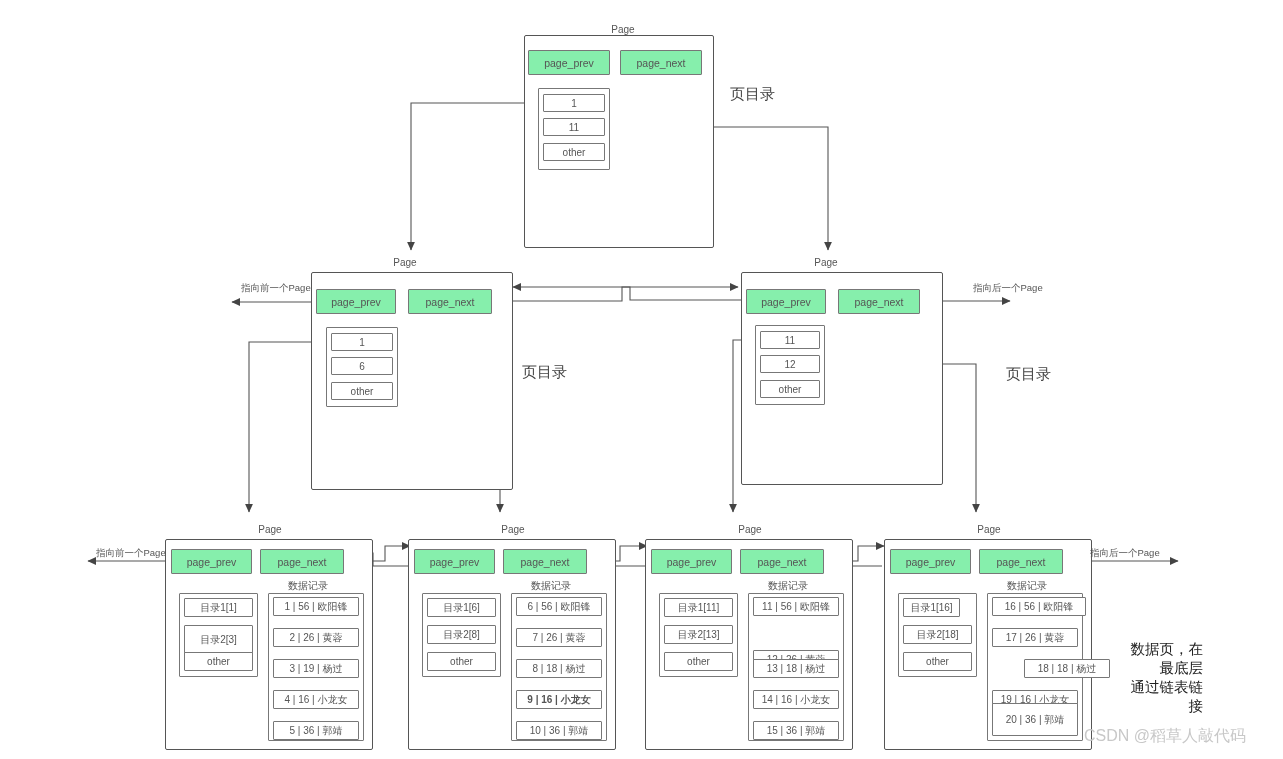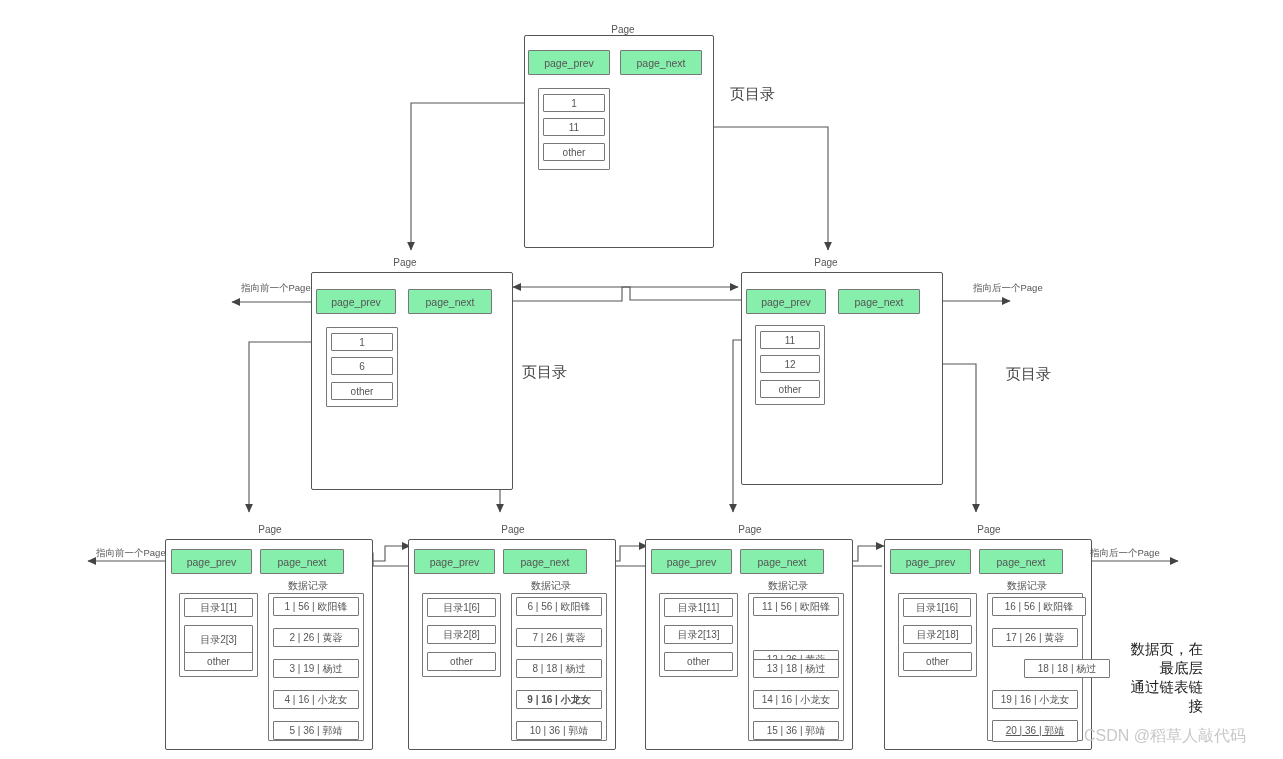--- a/index.html
+++ b/index.html
@@ -230,29 +230,29 @@
       <div class="rec-cell" style="left: 753px; top: 628px; width: 86px; height: 19px; margin-top: 22px;">12 | 26 | 黄蓉</div>
       <div class="rec-cell" style="left: 753px; top: 659px; width: 86px; height: 19px;">13 | 18 | 杨过</div>
       <div class="rec-cell" style="left: 753px; top: 690px; width: 86px; height: 19px;">14 | 16 | 小龙女</div>
       <div class="rec-cell" style="left: 753px; top: 721px; width: 86px; height: 19px;">15 | 36 | 郭靖</div>
       <div class="page-cap" style="left: 939px; top: 524px; width: 100px;">Page</div>
       <div class="page-box" style="left: 884px; top: 539px; width: 208px; height: 211px;"></div>
       <div class="ptr" style="left: 890px; top: 549px; width: 81px; height: 25px;">page_prev</div>
       <div class="ptr" style="left: 979px; top: 549px; width: 84px; height: 25px;">page_next</div>
       <div class="rec-cap" style="left: 979px; top: 579px; width: 96px;">数据记录</div>
       <div class="dir-wrap" style="left: 898px; top: 593px; width: 79px; height: 84px;"></div>
-      <div class="dir-cell" style="left: 903px; top: 598px; width: 68px; height: 19px;">目录1[16]</div>
+      <div class="dir-cell" style="left: 903px; top: 598px; width: 57px; height: 19px;">目录1[16]</div>
       <div class="dir-cell" style="left: 903px; top: 625px; width: 69px; height: 19px;">目录2[18]</div>
       <div class="dir-cell" style="left: 903px; top: 652px; width: 69px; height: 19px;">other</div>
       <div class="rec-wrap" style="left: 987px; top: 593px; width: 96px; height: 148px;"></div>
       <div class="rec-cell" style="left: 992px; top: 597px; width: 94px; height: 19px;">16 | 56 | 欧阳锋</div>
       <div class="rec-cell" style="left: 992px; top: 628px; width: 86px; height: 19px;">17 | 26 | 黄蓉</div>
       <div class="rec-cell" style="left: 992px; top: 659px; width: 86px; height: 19px; margin-left: 32px;">18 | 18 | 杨过</div>
       <div class="rec-cell" style="left: 992px; top: 690px; width: 86px; height: 19px;">19 | 16 | 小龙女</div>
-      <div class="rec-cell" style="left: 992px; top: 720px; width: 86px; height: 22px; text-decoration: underline;">20 | 36 | 郭靖</div>
+      <div class="rec-cell" style="left: 992px; top: 703px; width: 86px; height: 33px;">20 | 36 | 郭靖</div>
     </div>
 
   <div class="edge-label" style="left:96px;top:547px;">指向前一个Page</div>
   <div class="edge-label" style="left:1090px;top:547px;">指向后一个Page</div>
 
   <div class="bottom-note" style="left:1093px;top:640px;text-align:right;">数据页，在
 最底层
 通过链表链
 接</div>
 

